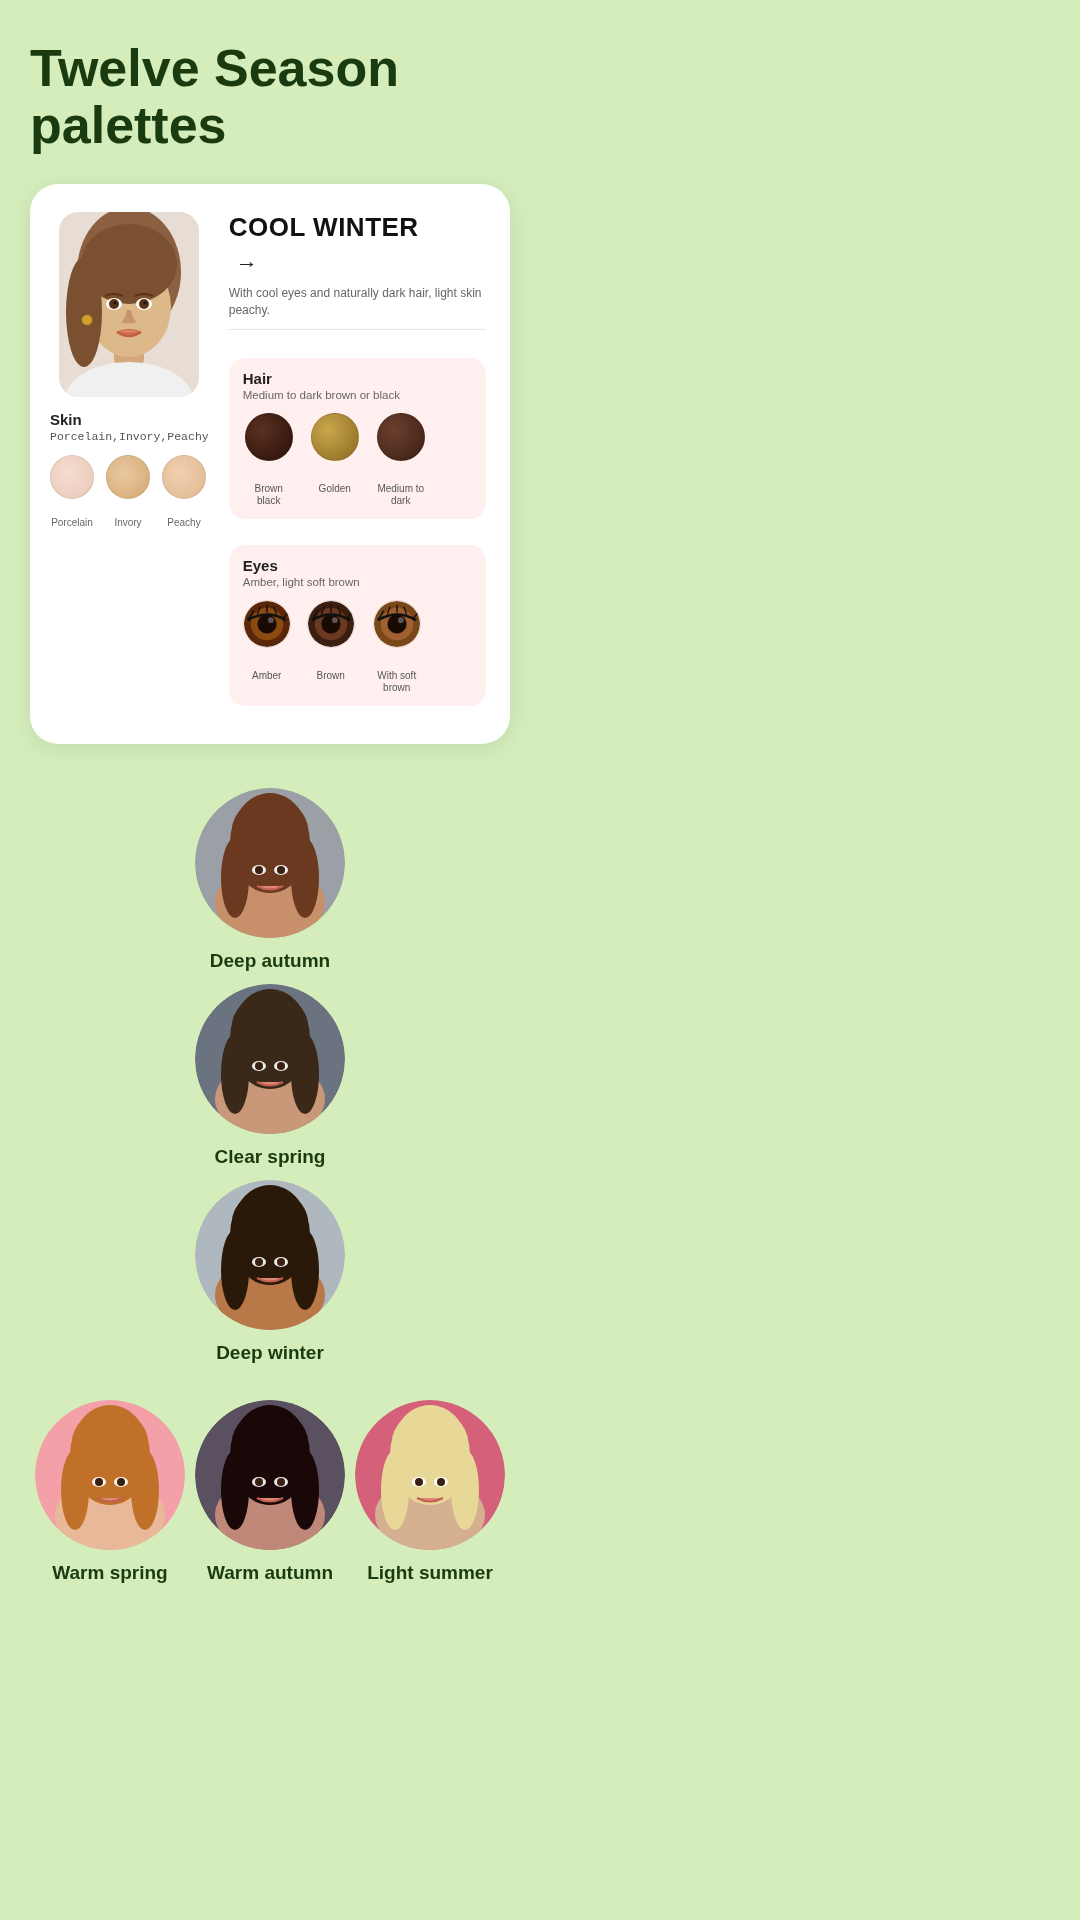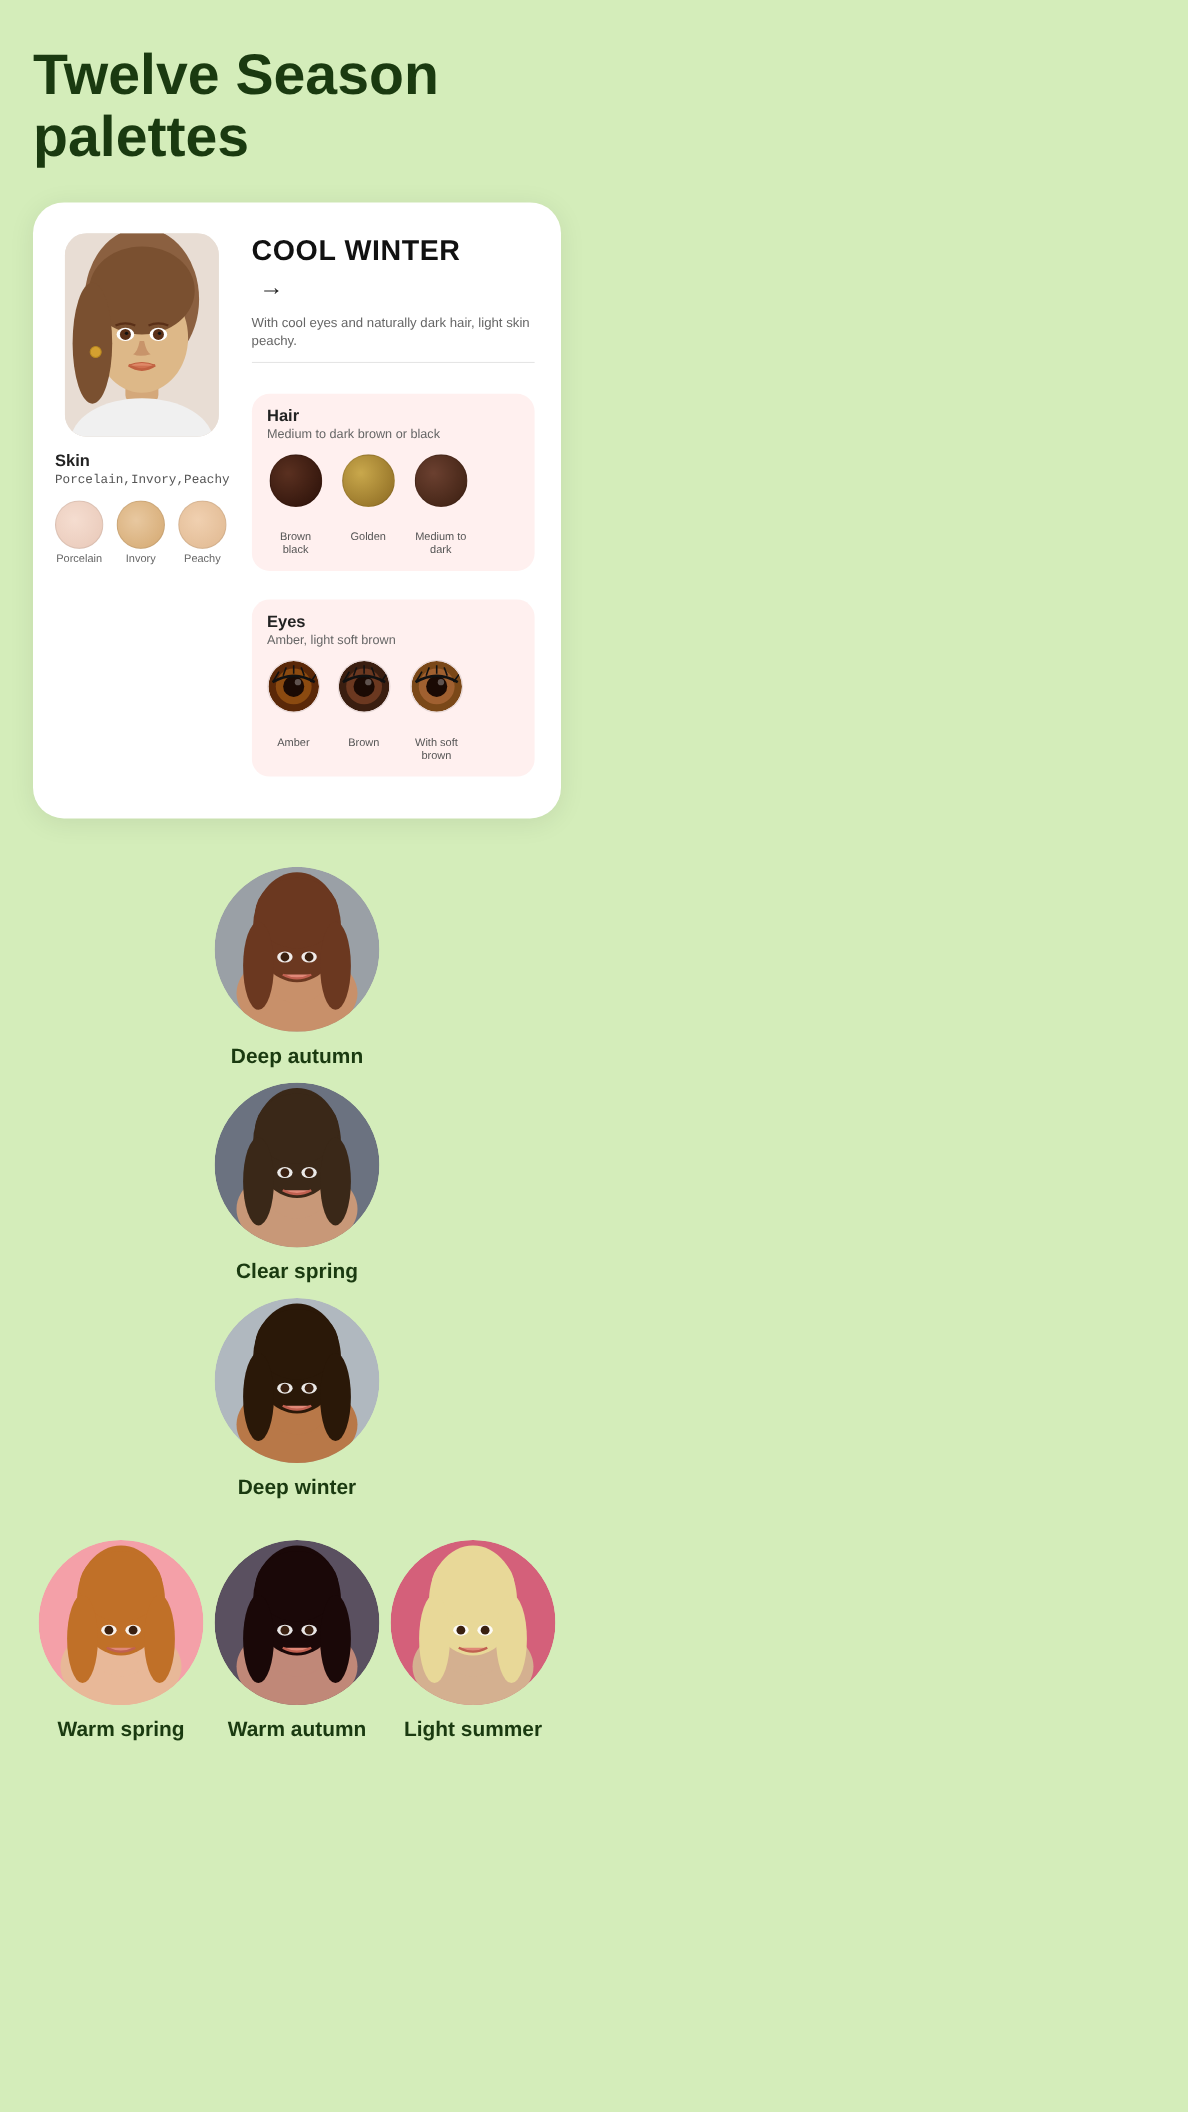--- a/index.html
+++ b/index.html
@@ -78,21 +78,21 @@
       display: flex;
       flex-direction: row;
       gap: 12px;
       align-self: flex-start;
     }
 
     .swatch-item {
       display: flex;
       flex-direction: column;
       align-items: center;
-      gap: 4px;
+      gap: 18px;
     }
 
     .swatch-circle {
       width: 44px;
       height: 44px;
       border-radius: 50%;
       border: 1px solid rgba(0,0,0,0.07);
     }
 
     .swatch-label {

